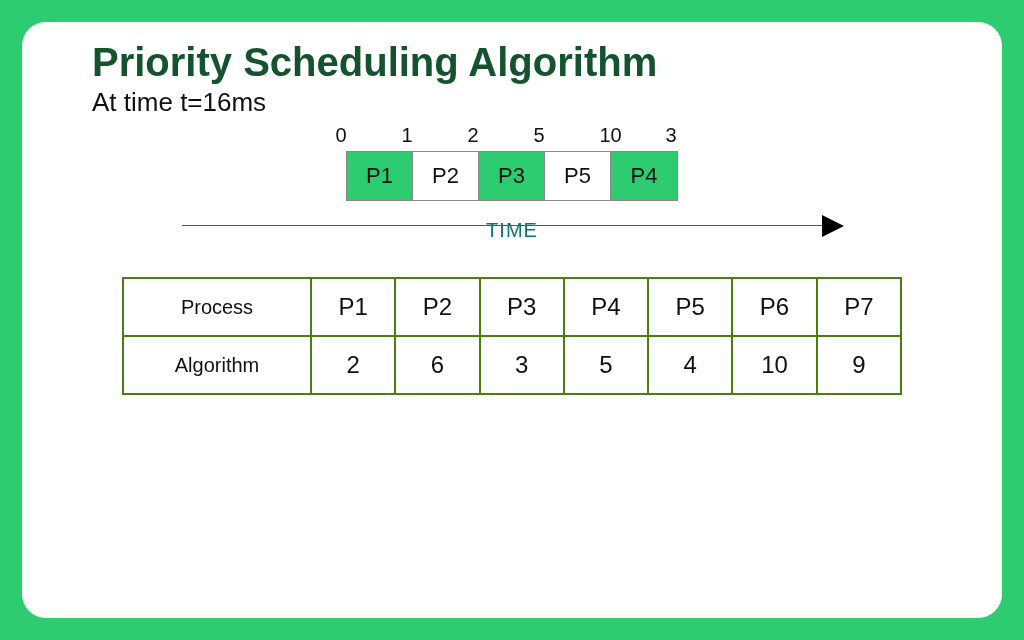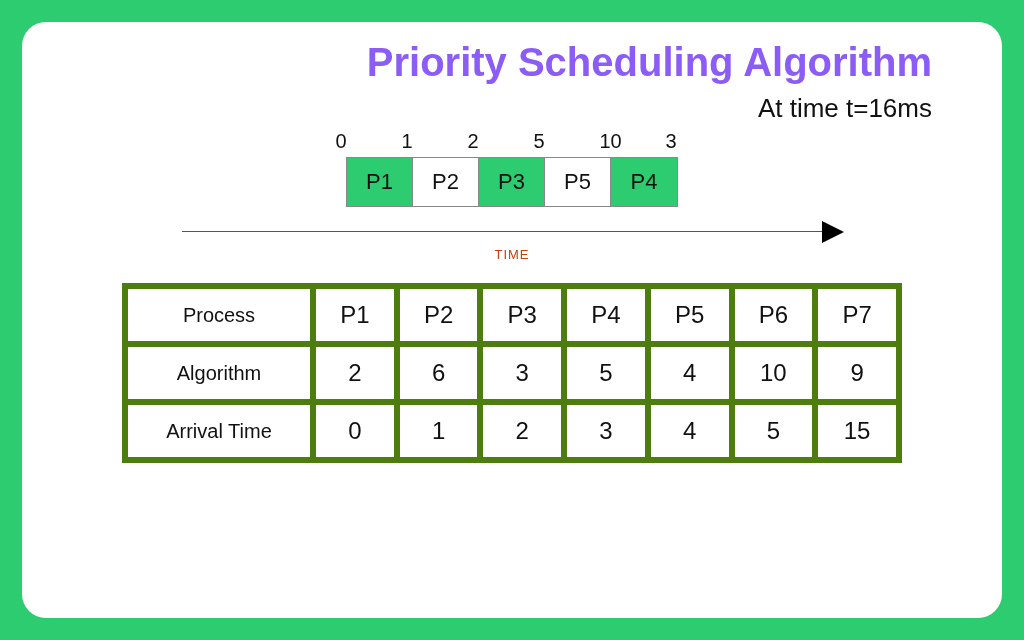--- a/index.html
+++ b/index.html
@@ -14,28 +14,28 @@
     }
     .panel {
       background: #fff;
       width: 980px;
       height: 596px;
       border-radius: 24px;
       padding: 18px 70px 30px 70px;
       position: relative;
     }
     .title {
-      text-align: right;
+      text-align: left;
       font-size: 40px;
       font-weight: 800;
-      color: #8b5cf6;
-      margin-bottom: 8px;
+      color: #14532d;
+      margin-bottom: 2px;
     }
     .subtitle {
-      text-align: right;
+      text-align: left;
       font-size: 26px;
       color: #111;
       margin-bottom: 6px;
     }
     .gantt-wrap {
       display: flex;
       flex-direction: column;
       align-items: center;
       margin-bottom: 4px;
     }
@@ -90,34 +90,34 @@
       position: absolute;
       right: -2px;
       top: 0;
       width: 0; height: 0;
       border-left: 22px solid #000;
       border-top: 11px solid transparent;
       border-bottom: 11px solid transparent;
     }
     .time-label {
       position: absolute;
-      top: 26px;
+      top: 4px;
       left: 50%;
       transform: translateX(-50%);
-      font-size: 13px;
+      font-size: 20px;
       letter-spacing: 1px;
-      color: #c2410c;
+      color: #0f766e;
     }
     table.data {
       border-collapse: collapse;
       margin: 22px auto 0 auto;
       width: 780px;
     }
     table.data td, table.data th {
-      border: 6px solid #4d7c0f;
+      border: 2px solid #4d7c0f;
       font-size: 24px;
       color: #111;
       font-weight: 400;
       text-align: center;
       height: 58px;
     }
     table.data td.rowhdr {
       font-size: 20px;
       width: 188px;
       padding: 0 8px;
@@ -169,26 +169,16 @@
     <tr>
       <td class="rowhdr">Algorithm</td>
       <td>2</td>
       <td>6</td>
       <td>3</td>
       <td>5</td>
       <td>4</td>
       <td>10</td>
       <td>9</td>
     </tr>
-    <tr>
-      <td class="rowhdr">Arrival Time</td>
-      <td>0</td>
-      <td>1</td>
-      <td>2</td>
-      <td>3</td>
-      <td>4</td>
-      <td>5</td>
-      <td>15</td>
-    </tr>
   </tbody>
     </table>
 
 </div>
 
 </body></html>

